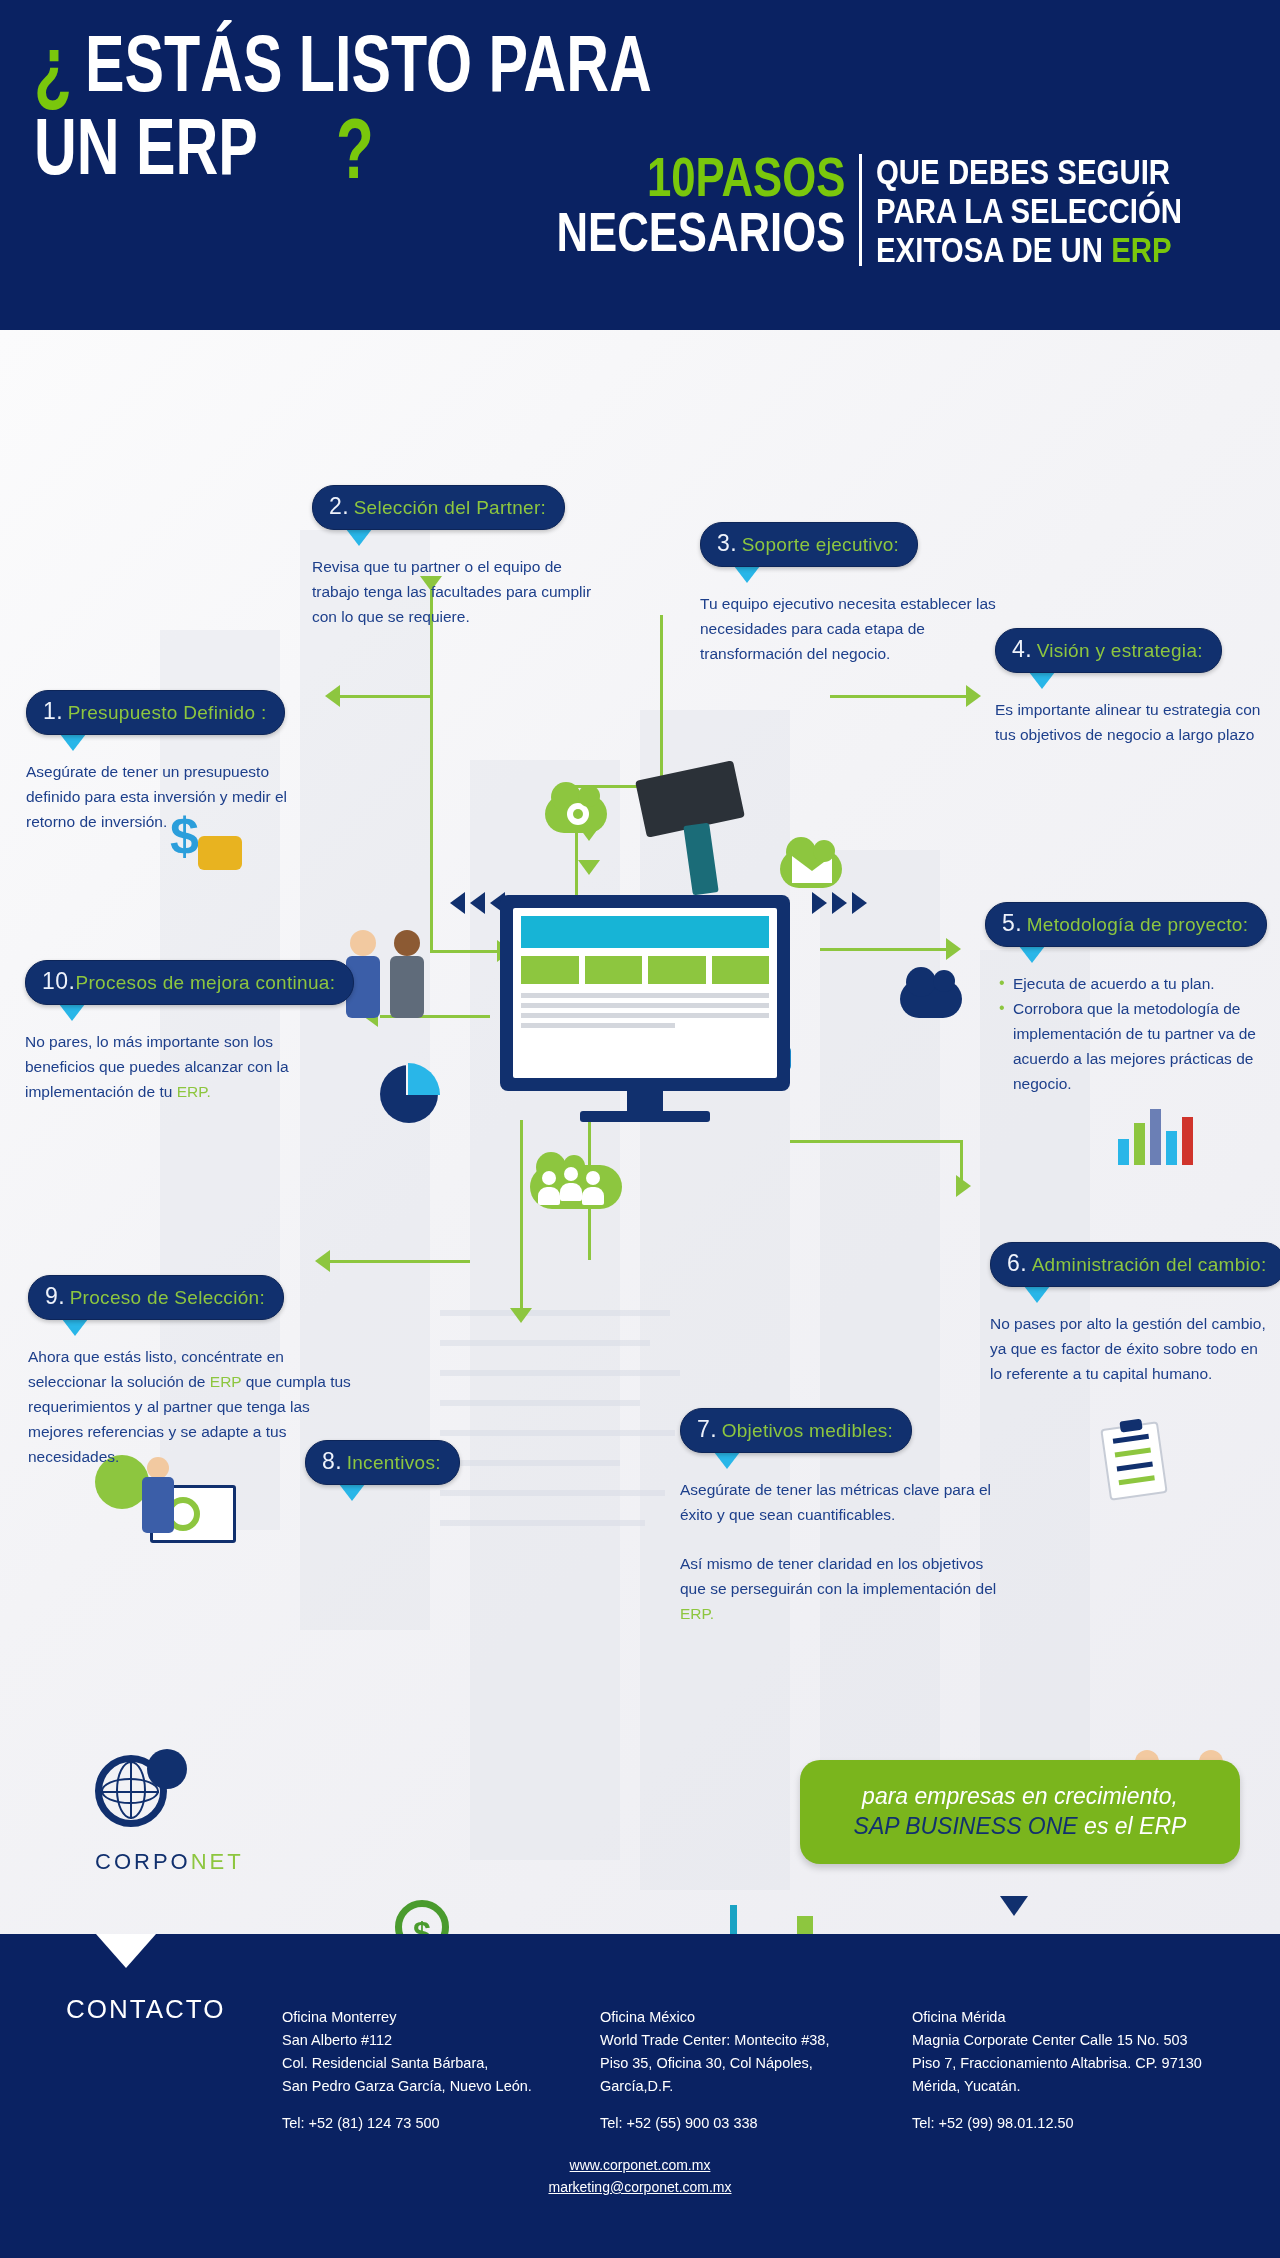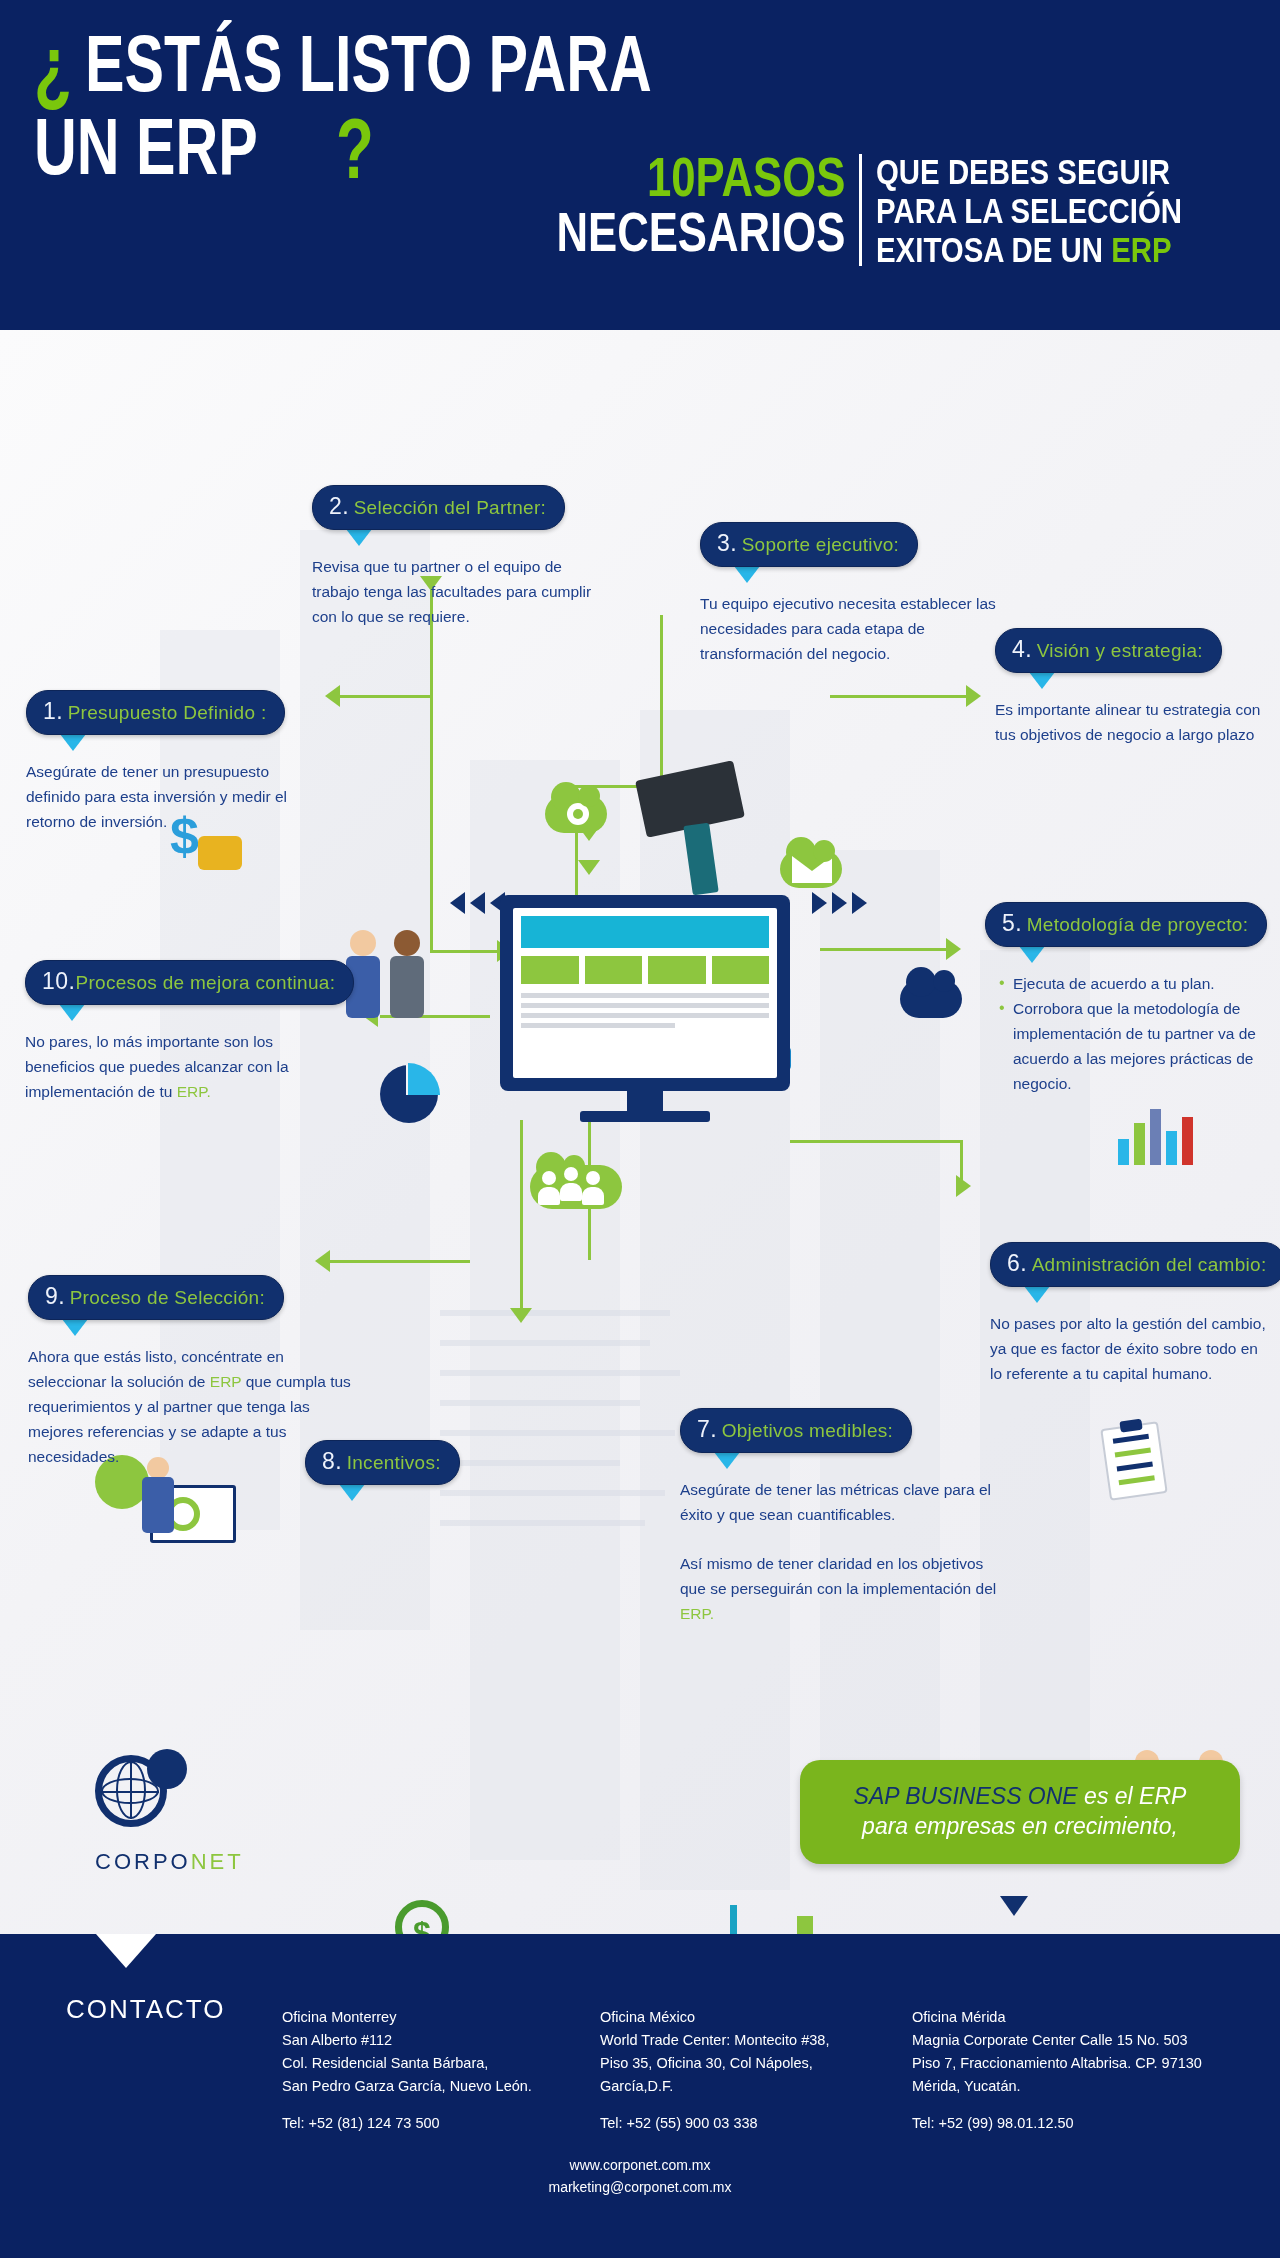--- a/index.html
+++ b/index.html
@@ -183,21 +183,21 @@
     position:absolute; left: 96px; top: 1934px; width:0;height:0;
     border-left: 30px solid transparent; border-right: 30px solid transparent; border-top: 34px solid #ffffff;
   }
   .contacto {
     position: absolute; left: 66px; top: 1994px; color:#fff; font-size: 26px; letter-spacing: 2px;
   }
   .office { position: absolute; color: #fff; font-size: 14.5px; line-height: 1.58; }
   .office .tel { display:block; margin-top: 14px; }
   .foot-links {
     position: absolute; left: 0; top: 2155px; width: 1280px; text-align: center;
-    color: #fff; font-size: 14px; line-height: 1.55;
+    color: #fff; font-size: 14px; line-height: 1.55; text-decoration: underline;
   }
 </style>
 </head>
 <body>
 
 <div class="header">
   <div class="hdr-inner">
     <div class="hl1">
       <span class="q-open">¿</span>
       <span class="big-white">ESTÁS LISTO PARA</span>
@@ -483,24 +483,24 @@
     </div>
     <div class="pill-arrow"></div>
     <div class="body-txt">
       <span>No pares, lo más importante son los beneficios que puedes alcanzar con la implementación de tu </span><span class="erp">ERP.</span>
     </div>
   </div>
 
 </div>
 
 <div class="cta">
+  <div class="cta-txt">para  empresas en crecimiento,</div>
   <div class="cta-txt">
     <span class="dk">SAP BUSINESS ONE</span><span>  es el ERP</span>
   </div>
-  <div class="cta-txt">para  empresas en crecimiento,</div>
 </div>
 <div class="cta-tip"></div>
 
 <div class="logo-wrap">
   <div style="position:relative;width:112px;height:80px;">
     <div class="globe">
       <div class="mer"></div>
         <div class="mer2"></div>
         <div class="eq"></div>
         <div class="eq2"></div>

